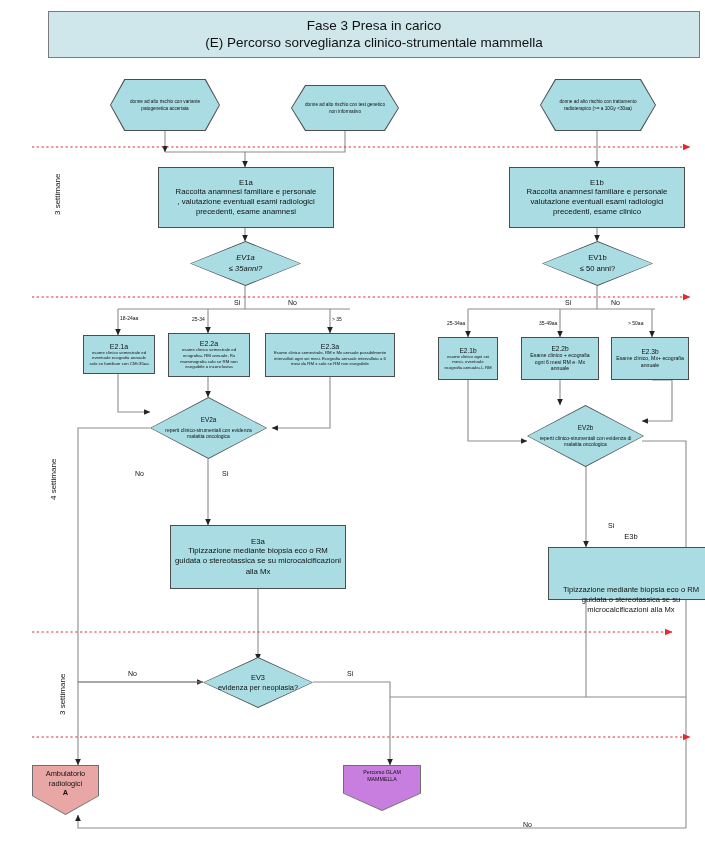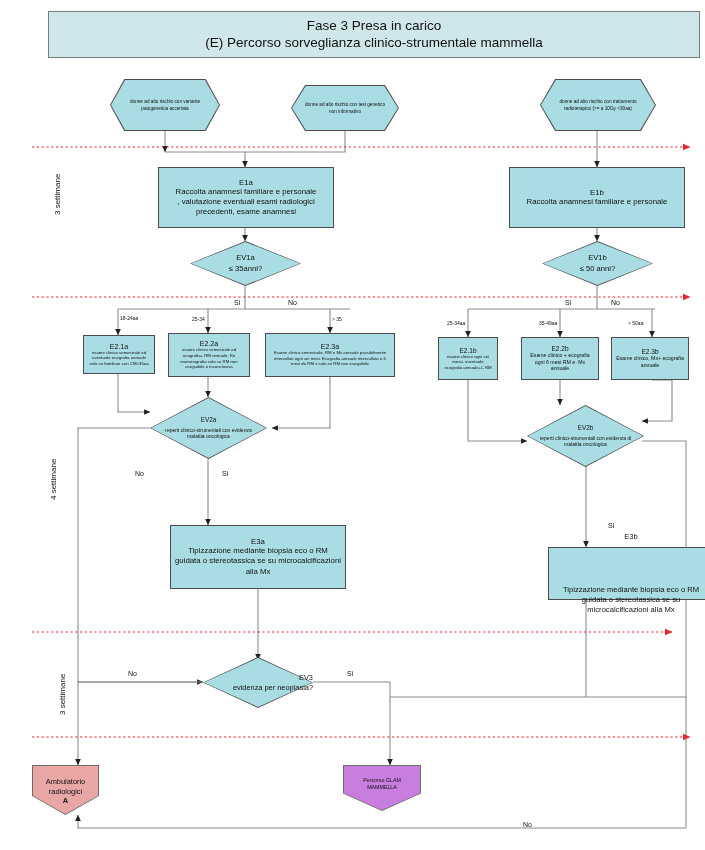--- a/index.html
+++ b/index.html
@@ -89,21 +89,21 @@
     clip-path: polygon(0 0, 100% 0, 100% 62%, 50% 100%, 0 62%);
   }
   .pentwrap .pf{
     position:absolute; inset:1px;
     -webkit-clip-path: polygon(0 0, 100% 0, 100% 62%, 50% 100%, 0 62%);
     clip-path: polygon(0 0, 100% 0, 100% 62%, 50% 100%, 0 62%);
   }
   .pentwrap .pt{
     position:absolute; left:0; right:0; top:4px;
     display:flex; flex-direction:column; align-items:center;
-    text-align:center; line-height:1.3;margin-top:8px;
+    text-align:center; line-height:1.3;
   }
 
   
   .elabel{
     position:absolute;
     font-size:7px;
     color:#111;
     white-space:nowrap;
   }
   .elabel.tiny{ font-size:5px; }
@@ -221,26 +221,27 @@
 
   <div class="node proc" style="left:158px; top:167px; width:176px; height:61px; font-size:7.8px;">
     <div class="code">E1a</div>
     <div class="body">Raccolta anamnesi familiare e personale</div>
     <div class="body">, valutazione eventuali esami radiologici precedenti, esame anamnesi</div>
   </div>
 
   <div class="node proc" style="left:509px; top:167px; width:176px; height:61px; font-size:7.8px;">
     <div class="code">E1b</div>
     <div class="body">Raccolta anamnesi familiare e personale</div>
+    <div class="body">valutazione eventuali esami radiologici precedenti, esame clinico</div>
   </div>
 
   <div class="dmwrap" style="left:190px; top:241px; width:111px; height:45px;">
     <div class="dmborder"></div>
     <div class="dmfill"></div>
-    <div class="dmtext" style="font-size:7.6px;">
+    <div class="dmtext" style="font-size:7.6px;font-style:italic;">
       <div>EV1a</div>
       <div>≤ 35anni?</div>
     </div>
   </div>
 
   <div class="dmwrap" style="left:542px; top:241px; width:111px; height:45px;">
     <div class="dmborder"></div>
     <div class="dmfill"></div>
     <div class="dmtext" style="font-size:7.6px;align-items:center;">
       <div>EV1b</div>
@@ -302,21 +303,21 @@
   </div>
 
   <div class="node proc" style="left:548px; top:547px; width:166px; height:53px; font-size:7.6px;gap:44px;">
     <div class="code">E3b</div>
     <div class="body">Tipizzazione mediante biopsia eco o RM guidata o stereotassica se su microcalcificazioni alla Mx</div>
   </div>
 
   <div class="dmwrap" style="left:203px; top:657px; width:110px; height:51px;">
     <div class="dmborder"></div>
     <div class="dmfill"></div>
-    <div class="dmtext" style="font-size:7.4px;align-items:flex-end;">
+    <div class="dmtext" style="font-size:7.4px;">
       <div>EV3</div>
       <div>evidenza per neoplasia?</div>
     </div>
   </div>
 
   <div class="pentwrap" style="left:32px; top:765px; width:67px; height:50px;">
     <div class="pb"></div>
     <div class="pf" style="background:#e8a7a4;"></div>
     <div class="pt" style="font-size:7.4px;">
       <div>Ambulatorio</div>

